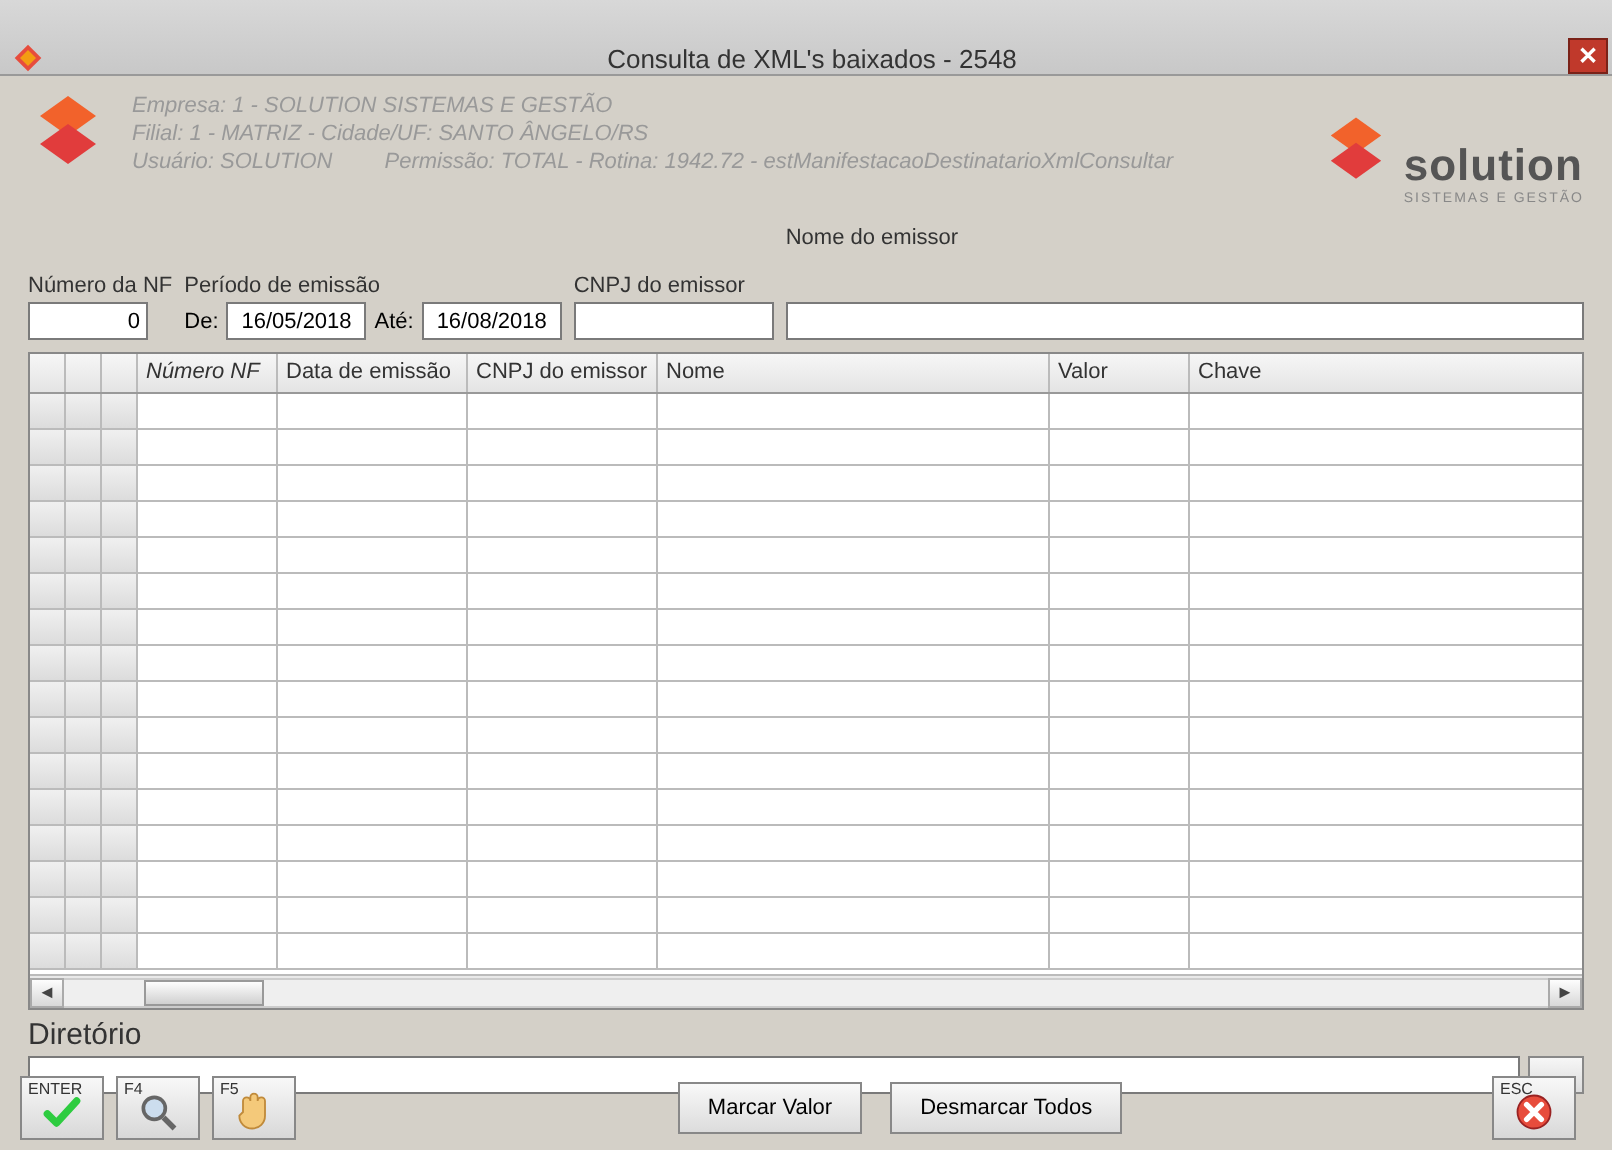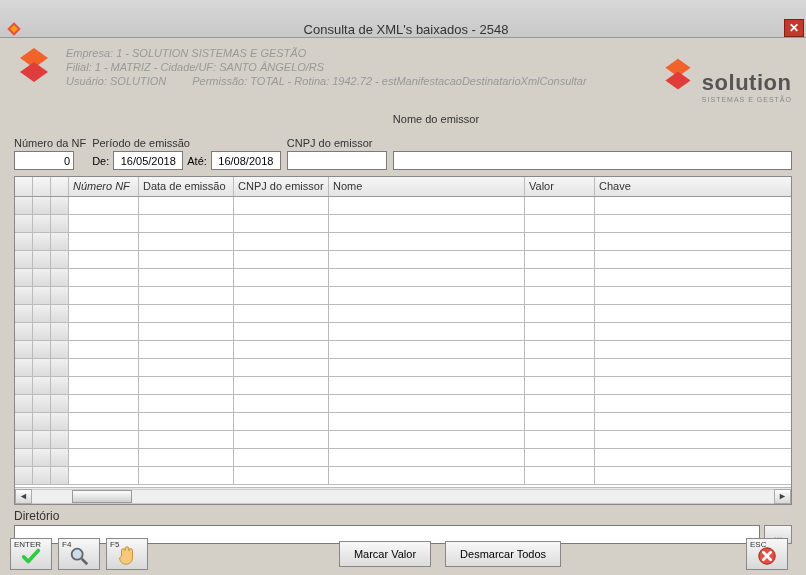--- a/index.html
+++ b/index.html
@@ -54,21 +54,21 @@
   .gr-cell { border-right: 1px solid #bbb; font-size: 11px; padding: 1px 3px; overflow: hidden; }
   .gr-cell.col-chave { border-right: none; }
 
   .grid-scroll { display:flex; align-items:center; height:17px; background: #e9e9e9; border-top:1px solid #bbb; }
   .scroll-btn { width:17px;height:15px;border:1px solid #aaa;background:linear-gradient(to bottom,#fdfdfd,#d8d8d8);display:flex;align-items:center;justify-content:center;font-size:9px;color:#444;cursor:pointer;}
   .scroll-track { flex:1; height:15px; background:#efefef; position:relative; border-top:1px solid #ccc;border-bottom:1px solid #ccc;}
   .scroll-thumb { position:absolute; left:40px; top:0; width:60px; height:13px; background:linear-gradient(to bottom,#fdfdfd,#d0d0d0); border:1px solid #999; }
 
   
   .dir-row { padding: 2px 14px 6px 14px; }
-  .dir-label { font-size: 12px; color:#333; margin-bottom:2px; display:block; }
+  .dir-label { font-size: 15px; color:#333; margin-bottom:2px; display:block; }
   .dir-inline { display:flex; gap:4px; }
   .dir-inline input { flex:1; }
   .dir-browse { width:28px;height:19px;border:1px solid #888;background:linear-gradient(to bottom,#f6f6f6,#dcdcdc);font-size:11px;cursor:pointer; }
 
   
   .footer { position:absolute; bottom:0; left:0; right:0; height:40px; padding: 4px 12px 6px 10px; display:flex; align-items:center; }
   .icon-btn { width:42px;height:32px;border:1px solid #888;background:linear-gradient(to bottom,#f8f8f8,#d8d8d8);margin-right:6px;display:flex;align-items:flex-end;justify-content:center;position:relative;cursor:pointer;}
   .icon-btn .kb { position:absolute; top:1px; left:3px; font-size:8px; color:#333; }
   .icon-btn svg { width:22px; height:22px; margin-bottom:2px; }
   .footer-mid { flex:1; display:flex; justify-content:center; gap:14px; }

